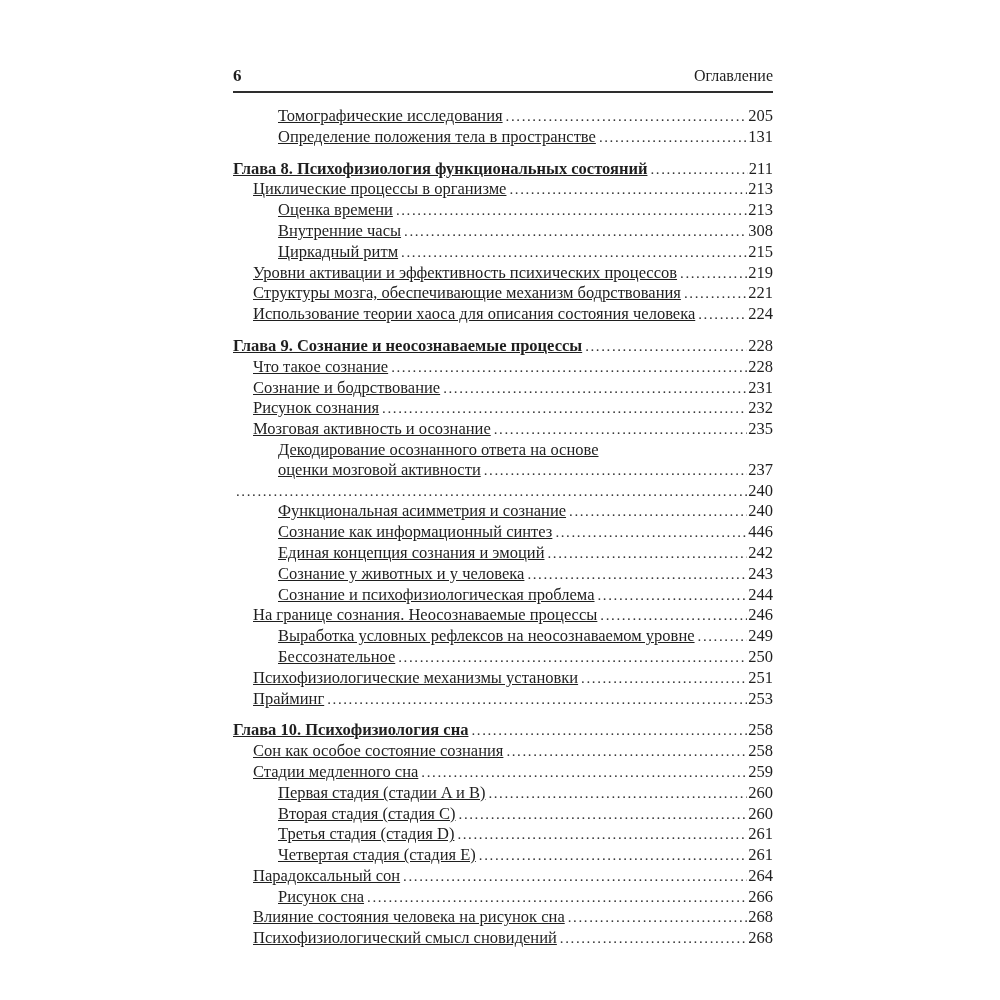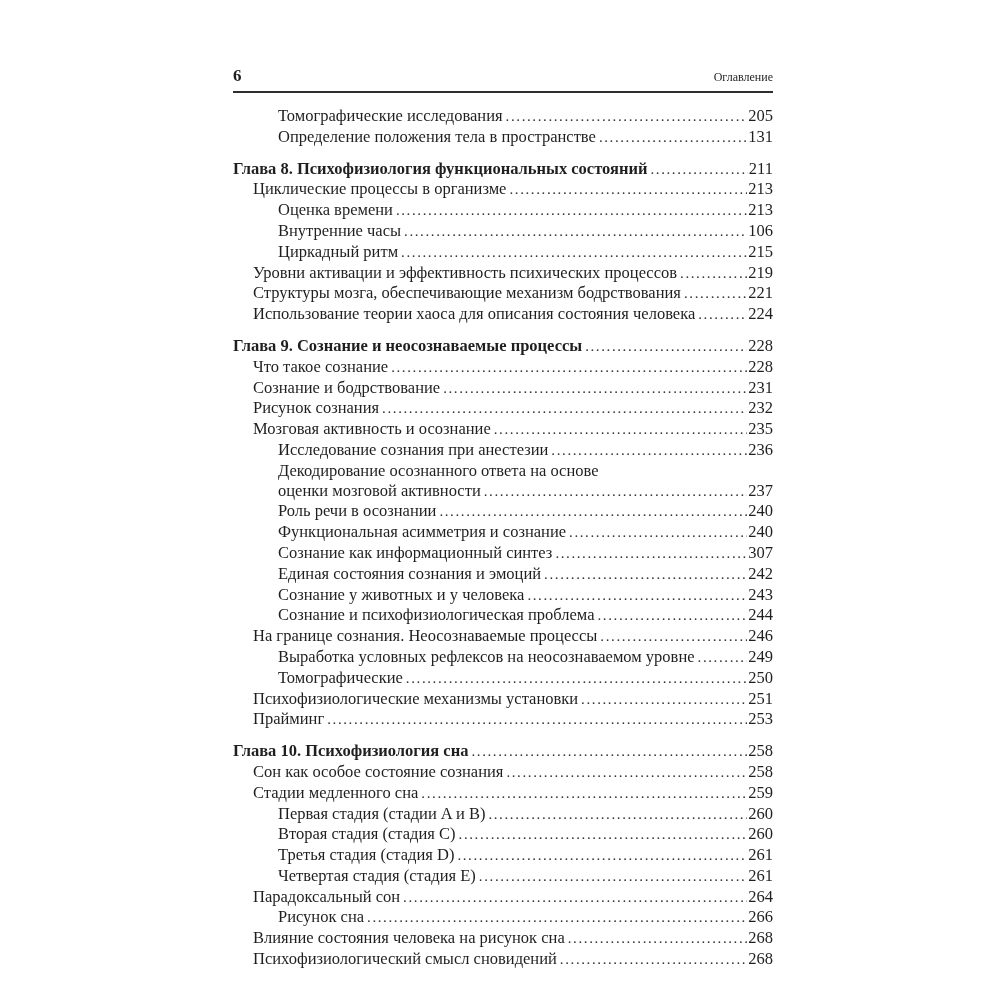--- a/index.html
+++ b/index.html
@@ -30,39 +30,40 @@
     align-items: baseline;
     border-bottom: 2px solid #2e2e2e;
     padding-bottom: 5px;
   }
   .page-number {
     font-size: 17px;
     font-weight: bold;
     letter-spacing: 0.3px;
   }
   .header-title {
-    font-size: 12px;
+    font-size: 16px;
     font-weight: normal;
   }
   .toc-list {
     margin-top: 13px;
   }
   .toc-entry {
     display: flex;
     align-items: baseline;
     font-size: 16.5px;
     line-height: 19.8px;
     white-space: nowrap;
   }
   .toc-entry.lvl-chapter { margin-top: 11px; }
   .toc-entry.lvl-chapter .title { font-weight: bold; }
   .toc-entry.lvl-sub1 .title { padding-left: 20px; }
   .toc-entry.lvl-sub2 .title { padding-left: 45px; }
   .title {
     flex: 0 0 auto;
+    text-decoration: underline;
   }
   .dots {
     flex: 1 1 auto;
     overflow: hidden;
     white-space: nowrap;
     margin: 0 1px 0 3px;
     color: #343434;
   }
   .dots::after {
     content: "......................................................................................................................................................................................................";
@@ -112,21 +113,21 @@
 
   <div class="toc-entry lvl-sub2">
     <span class="title">Оценка времени</span>
     <span class="dots"></span>
     <span class="page-num">213</span>
   </div>
 
   <div class="toc-entry lvl-sub2">
     <span class="title">Внутренние часы</span>
     <span class="dots"></span>
-    <span class="page-num">106</span>
+    <span class="page-num">308</span>
   </div>
 
   <div class="toc-entry lvl-sub2">
     <span class="title">Циркадный ритм</span>
     <span class="dots"></span>
     <span class="page-num">215</span>
   </div>
 
   <div class="toc-entry lvl-sub1">
     <span class="title">Уровни активации и эффективность психических процессов</span>
@@ -169,57 +170,51 @@
     <span class="dots"></span>
     <span class="page-num">232</span>
   </div>
 
   <div class="toc-entry lvl-sub1">
     <span class="title">Мозговая активность и осознание</span>
     <span class="dots"></span>
     <span class="page-num">235</span>
   </div>
 
-  <div class="toc-entry lvl-sub2">
-    <span class="title">Исследование сознания при анестезии</span>
-    <span class="dots"></span>
-    <span class="page-num">236</span>
-  </div>
 
   <div class="toc-entry lvl-sub2">
     <span class="title">Декодирование осознанного ответа на основе</span>
 
   </div>
 
   <div class="toc-entry lvl-sub2">
     <span class="title">оценки мозговой активности</span>
     <span class="dots"></span>
     <span class="page-num">237</span>
   </div>
 
   <div class="toc-entry lvl-sub2">
-    <span class="title">Роль речи в осознании</span>
     <span class="dots"></span>
     <span class="page-num">240</span>
   </div>
 
   <div class="toc-entry lvl-sub2">
     <span class="title">Функциональная асимметрия и сознание</span>
     <span class="dots"></span>
     <span class="page-num">240</span>
   </div>
 
   <div class="toc-entry lvl-sub2">
     <span class="title">Сознание как информационный синтез</span>
     <span class="dots"></span>
-    <span class="page-num">307</span>
-  </div>
-
-  <div class="toc-entry lvl-sub2">
-    <span class="title">Единая состояния сознания и эмоций</span>
+    <span class="page-num">446</span>
+  </div>
+
+  <div class="toc-entry lvl-sub2">
+    <span class="title">Единая концепция сознания и эмоций</span>
     <span class="dots"></span>
     <span class="page-num">242</span>
   </div>
 
   <div class="toc-entry lvl-sub2">
     <span class="title">Сознание у животных и у человека</span>
     <span class="dots"></span>
     <span class="page-num">243</span>
   </div>
 
@@ -235,21 +230,21 @@
     <span class="page-num">246</span>
   </div>
 
   <div class="toc-entry lvl-sub2">
     <span class="title">Выработка условных рефлексов на неосознаваемом уровне</span>
     <span class="dots"></span>
     <span class="page-num">249</span>
   </div>
 
   <div class="toc-entry lvl-sub2">
-    <span class="title">Томографические</span>
+    <span class="title">Бессознательное</span>
     <span class="dots"></span>
     <span class="page-num">250</span>
   </div>
 
   <div class="toc-entry lvl-sub1">
     <span class="title">Психофизиологические механизмы установки</span>
     <span class="dots"></span>
     <span class="page-num">251</span>
   </div>
 

